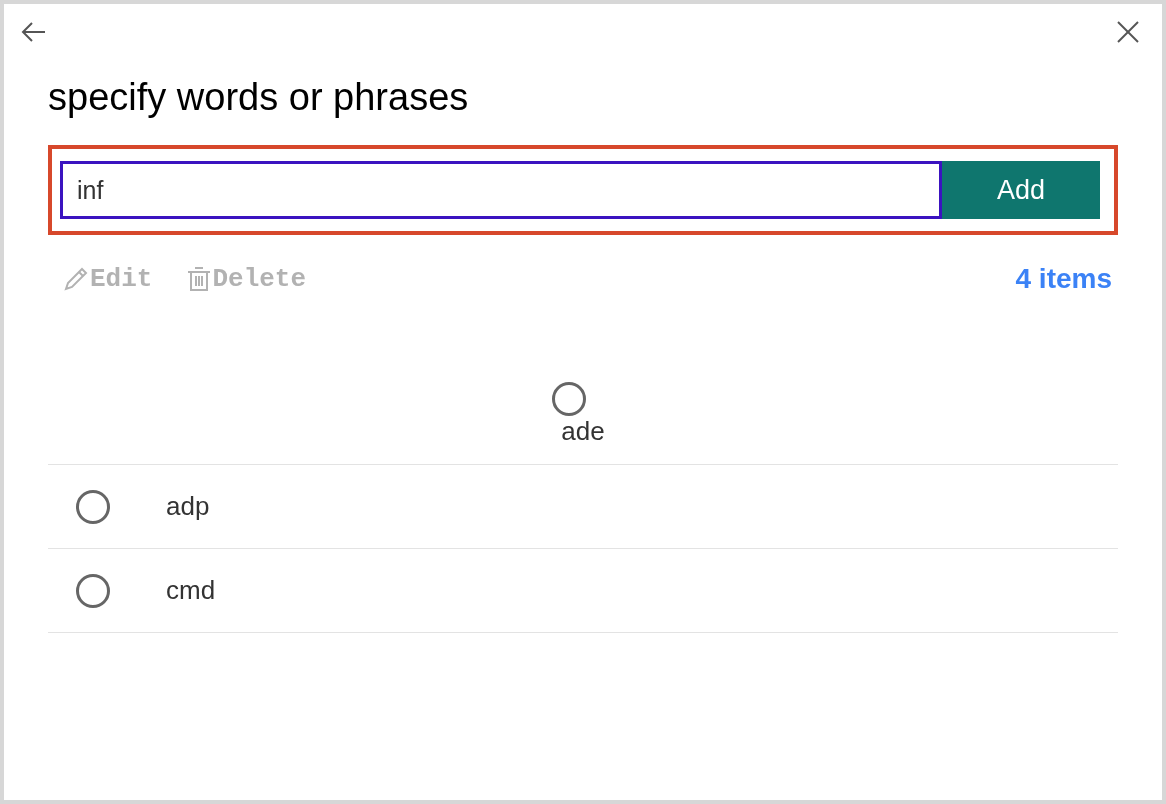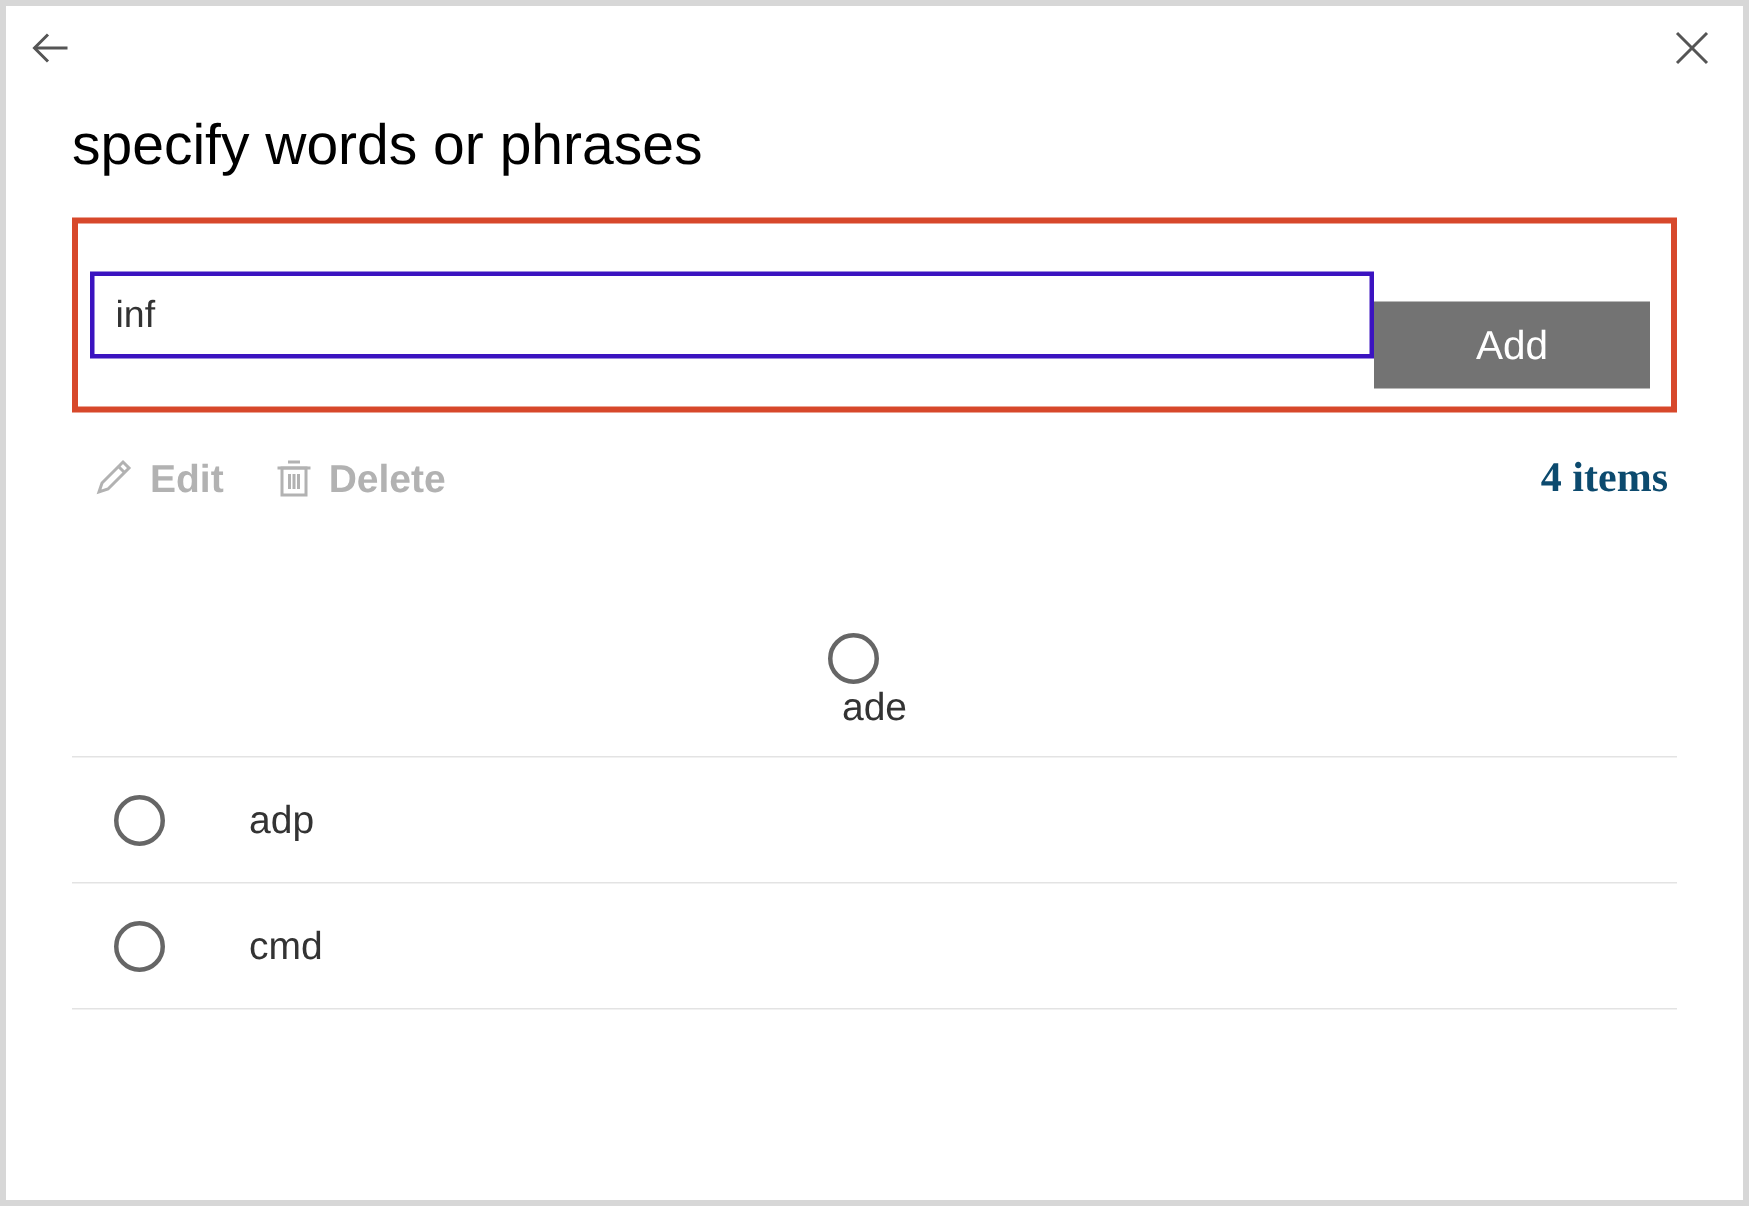--- a/index.html
+++ b/index.html
@@ -80,60 +80,60 @@
     height: 58px;
     border: 3px solid #3b13c0;
     background: #fff;
     font-size: 25px;
     padding: 0 14px;
     outline: none;
     color: #333;
   }
 
   .add-btn {
-    width: 184px;
+    width: 158px;
     height: 58px;
-    background: #737373;
+    background: #0f766e;
     color: #fff;
     border: none;
     font-size: 27px;
     font-weight: 500;
     cursor: pointer;
-    margin-top: 40px;
   }
 
   
   .toolbar-row {
     display: flex;
     align-items: center;
     margin-top: 28px;
     color: #b2b2b2;
   }
   .toolbar-row .left {
     display: flex;
     align-items: center;
     gap: 34px;
     flex: 1;
     padding-left: 14px;
   }
   .tool-btn {
     display: flex;
-    gap: 10px;
+    align-items: center;
     font-size: 26px;
     font-weight: 600;
     color: #b2b2b2;
     cursor: default;
+    font-family: Liberation Mono, monospace;
   }
   .tool-btn svg { stroke: #b2b2b2; }
 
   .item-count {
-    font-family: Liberation Serif, serif;
+    font-family: Liberation Sans, sans-serif;
     font-size: 28px;
     font-weight: 700;
-    color: #0c4a6e;
+    color: #3b82f6;
     padding-right: 6px;
   }
 
   
   .list {
     margin-top: 86px;
   }
   .list-row {
     display: flex;
     align-items: center;

